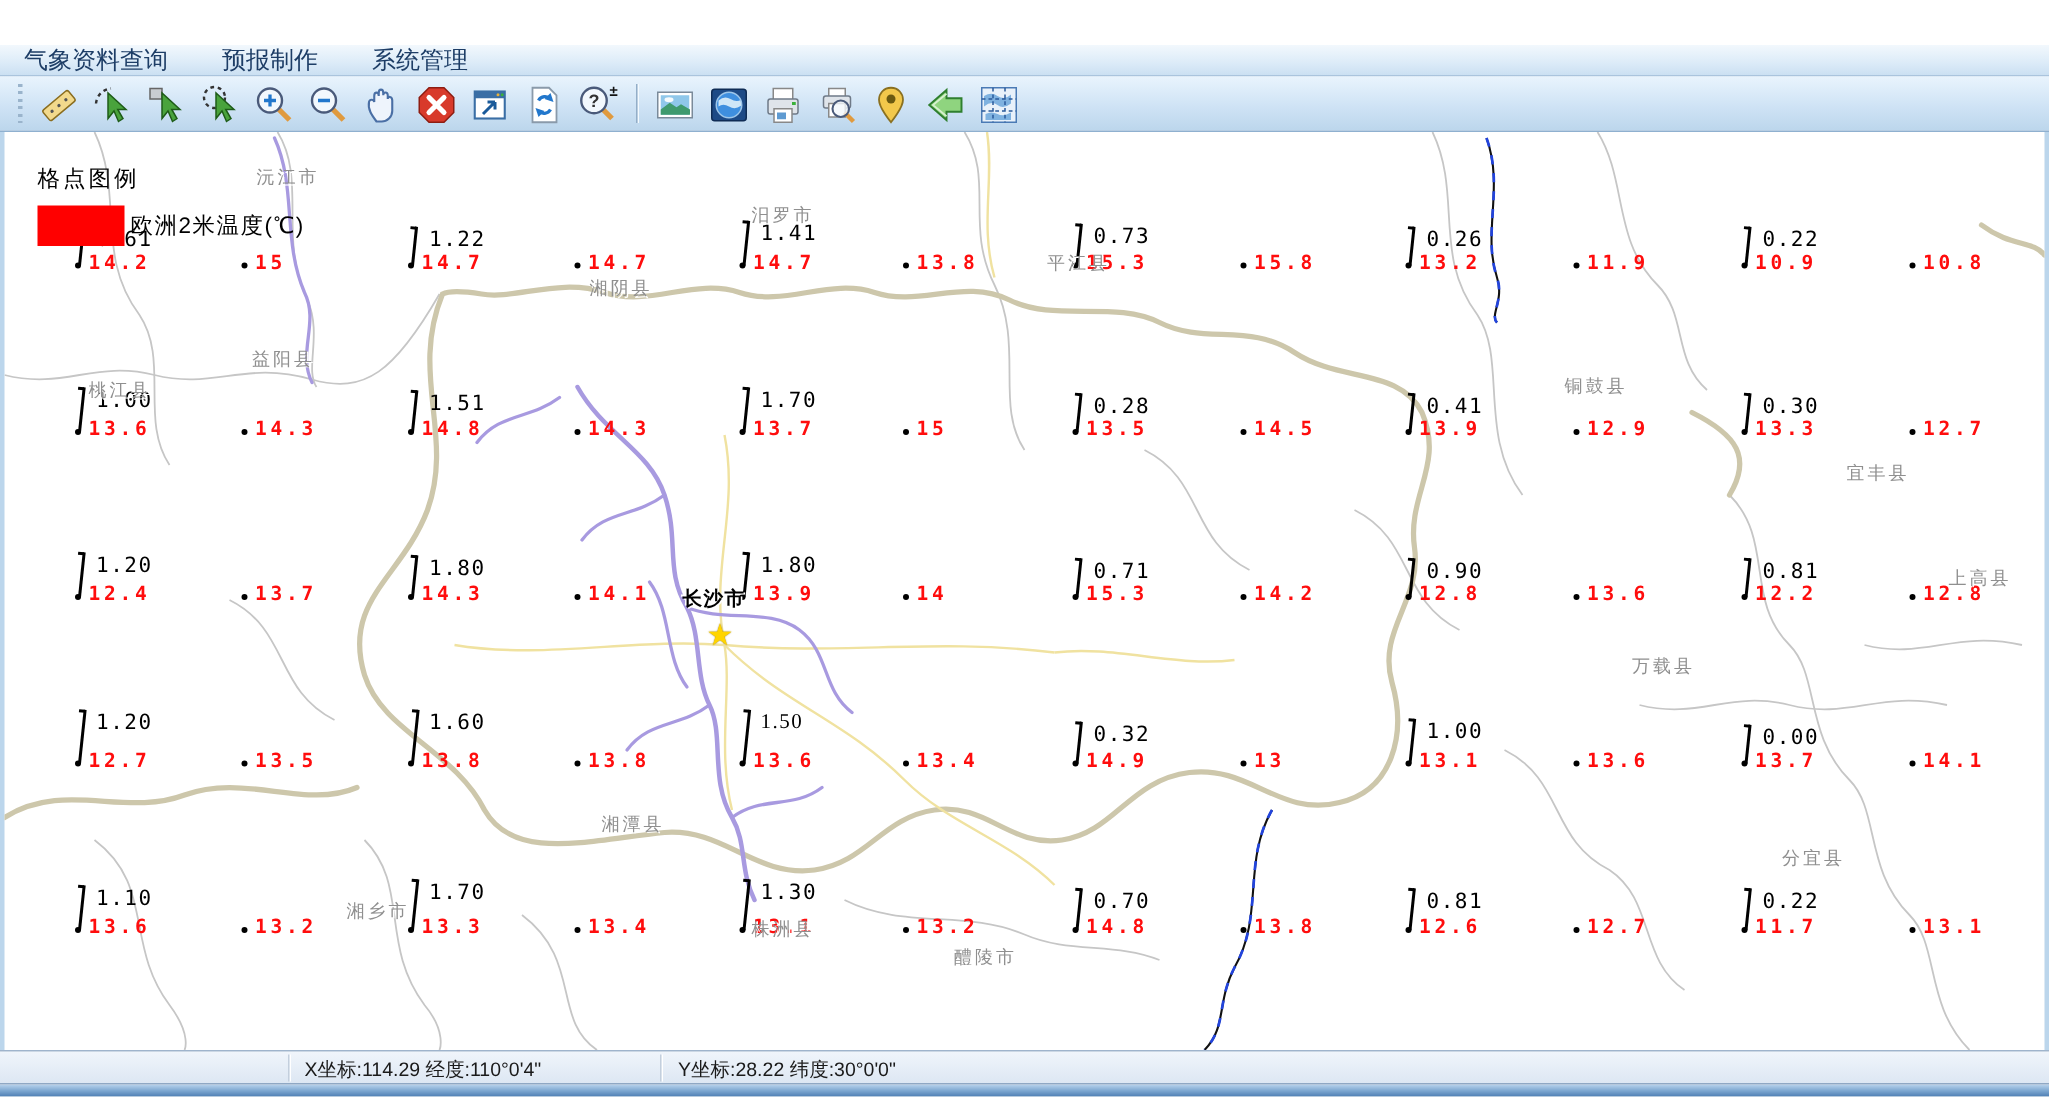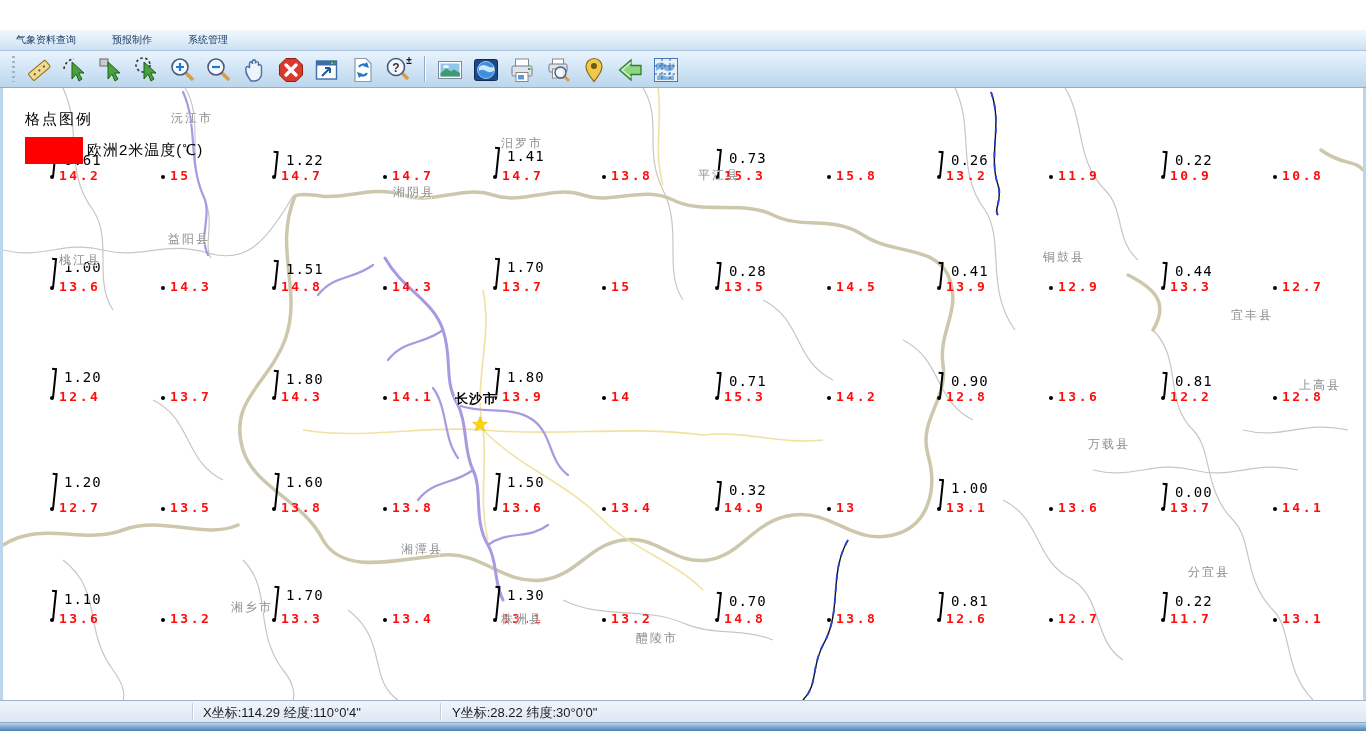--- a/index.html
+++ b/index.html
@@ -20,21 +20,21 @@
     background:linear-gradient(#a9c6e4 0%,#5d8cc0 45%,#39659c 55%,#4d7cb2 100%);box-shadow:inset 0 1px 0 rgba(255,255,255,.6);cursor:pointer;}
   .win-btn .bar{position:absolute;left:6px;bottom:4px;width:9px;height:3px;background:#fff;border-radius:1px;}
   .win-btn .sq1{position:absolute;left:5px;top:6px;width:8px;height:7px;border:2px solid #fff;}
   .win-btn .sq2{position:absolute;left:9px;top:3px;width:8px;height:7px;border:2px solid #fff;background:linear-gradient(#a9c6e4,#4d7cb2);}
   .win-btn .x1,.win-btn .x2{position:absolute;left:5px;top:7px;width:12px;height:3px;background:#fff;border-radius:1px;}
   .win-btn .x1{transform:rotate(45deg);} .win-btn .x2{transform:rotate(-45deg);}
 
   
   .menubar{position:absolute;left:0;top:30px;width:1366px;height:21px;display:flex;align-items:center;gap:28px;padding-left:12px;
     background:linear-gradient(#f2f8fd 0%,#dcebf8 60%,#cbe0f2 100%);border-bottom:1px solid #aac4dd;}
-  .menu-item{color:#1d3d66;font-size:10px;cursor:pointer;padding:2px 4px;}
+  .menu-item{color:#1d3d66;font-size:16px;cursor:pointer;padding:2px 4px;}
 
   
   .toolbar{position:absolute;left:0;top:51px;width:1366px;height:37px;display:flex;align-items:center;gap:4px;padding-left:12px;
     background:linear-gradient(#e9f4fd 0%,#cfe3f5 55%,#bcd6ec 100%);border-bottom:1px solid #8fb0cf;}
   .toolbar .grip{width:3px;height:26px;margin-right:4px;
     background:repeating-linear-gradient(#9ab4cc 0 2px,transparent 2px 5px);}
   .tb{width:32px;height:30px;border:1px solid transparent;background:transparent;padding:1px;border-radius:3px;cursor:pointer;}
   .tb svg{display:block;margin:auto;}
   .tb-sep{width:1px;height:26px;background:#93aec8;margin:0 5px;box-shadow:1px 0 0 #f4fafe;}
 
@@ -353,21 +353,21 @@
         <div class="temp-label" style="left: 721px; top: 191px;">13.5</div>
         <div class="dot" style="left: 824px; top: 198px;"></div>
         <div class="temp-label" style="left: 833px; top: 191px;">14.5</div>
         <div class="barb" style="left: 936px; top: 174px; height: 26px;"></div>
         <div class="wind-label" style="left: 948px; top: 175px;">0.41</div>
         <div class="dot" style="left: 934px; top: 198px;"></div>
         <div class="temp-label" style="left: 943px; top: 191px;">13.9</div>
         <div class="dot" style="left: 1046px; top: 198px;"></div>
         <div class="temp-label" style="left: 1055px; top: 191px;">12.9</div>
         <div class="barb" style="left: 1160px; top: 174px; height: 26px;"></div>
-        <div class="wind-label" style="left: 1172px; top: 175px;">0.44</div>
+        <div class="wind-label" style="left: 1172px; top: 175px;">0.30</div>
         <div class="dot" style="left: 1158px; top: 198px;"></div>
         <div class="temp-label" style="left: 1167px; top: 191px;">13.3</div>
         <div class="dot" style="left: 1270px; top: 198px;"></div>
         <div class="temp-label" style="left: 1279px; top: 191px;">12.7</div>
         <div class="barb" style="left: 49px; top: 280px; height: 30px;"></div>
         <div class="wind-label" style="left: 61px; top: 281px;">1.20</div>
         <div class="dot" style="left: 47px; top: 308px;"></div>
         <div class="temp-label" style="left: 56px; top: 301px;">12.4</div>
         <div class="dot" style="left: 158px; top: 308px;"></div>
         <div class="temp-label" style="left: 167px; top: 301px;">13.7</div>
@@ -407,21 +407,21 @@
         <div class="temp-label" style="left: 56px; top: 412px;">12.7</div>
         <div class="dot" style="left: 158px; top: 419px;"></div>
         <div class="temp-label" style="left: 167px; top: 412px;">13.5</div>
         <div class="barb" style="left: 271px; top: 385px; height: 36px;"></div>
         <div class="wind-label" style="left: 283px; top: 386px;">1.60</div>
         <div class="dot" style="left: 269px; top: 419px;"></div>
         <div class="temp-label" style="left: 278px; top: 412px;">13.8</div>
         <div class="dot" style="left: 380px; top: 419px;"></div>
         <div class="temp-label" style="left: 389px; top: 412px;">13.8</div>
         <div class="barb" style="left: 492px; top: 385px; height: 36px;"></div>
-        <div class="wind-label" style="left: 504px; top: 386px;">1.50</div>
+        <div class="wind-label" style="left: 504px; top: 386px; font-family: Liberation Serif, serif;">1.50</div>
         <div class="dot" style="left: 490px; top: 419px;"></div>
         <div class="temp-label" style="left: 499px; top: 412px;">13.6</div>
         <div class="dot" style="left: 599px; top: 419px;"></div>
         <div class="temp-label" style="left: 608px; top: 412px;">13.4</div>
         <div class="barb" style="left: 714px; top: 393px; height: 28px;"></div>
         <div class="wind-label" style="left: 726px; top: 394px;">0.32</div>
         <div class="dot" style="left: 712px; top: 419px;"></div>
         <div class="temp-label" style="left: 721px; top: 412px;">14.9</div>
         <div class="dot" style="left: 824px; top: 419px;"></div>
         <div class="temp-label" style="left: 833px; top: 412px;">13</div>

